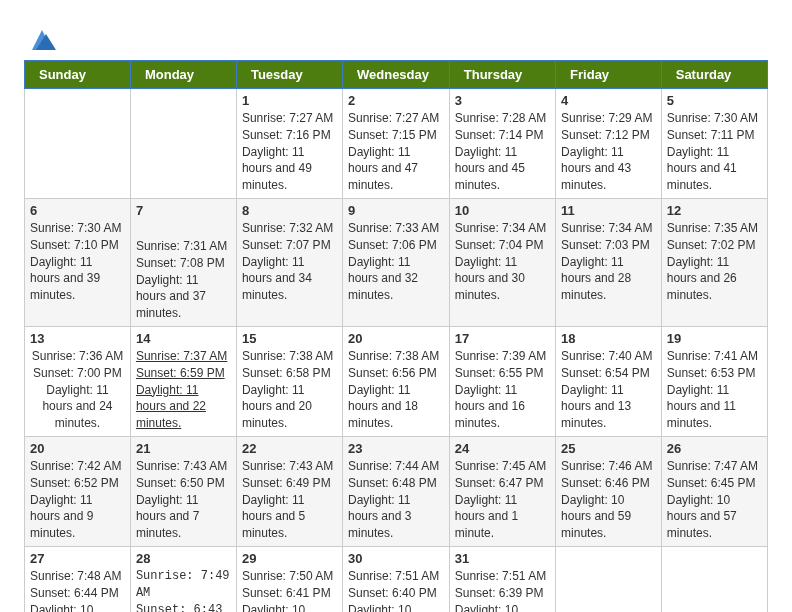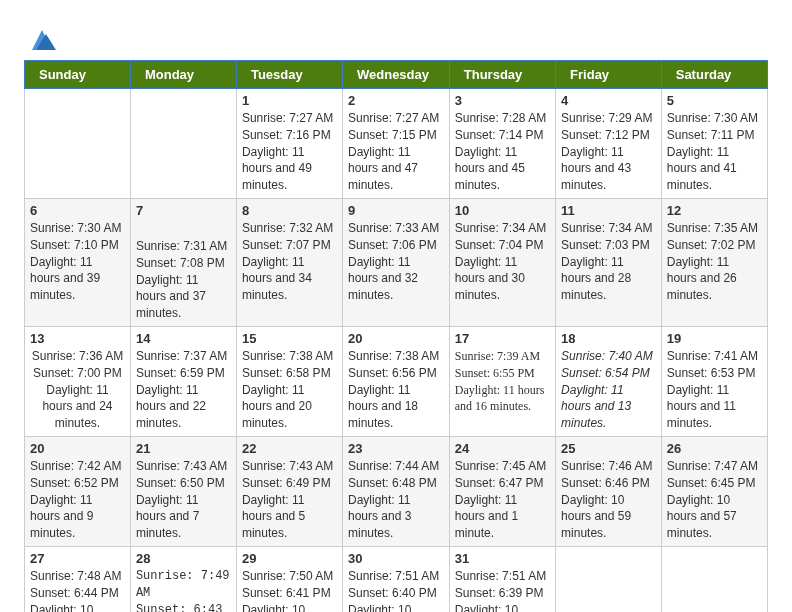--- a/index.html
+++ b/index.html
@@ -209,45 +209,45 @@
       </tr>
       <tr>
         <td>
           <div class="day-num">13</div>
           <div class="day-info" style="white-space: pre-line; text-align: center;">Sunrise: 7:36 AM
 Sunset: 7:00 PM
 Daylight: 11 hours and 24 minutes.</div>
         </td>
         <td>
           <div class="day-num">14</div>
-          <div class="day-info" style="white-space: pre-line;">Sunrise: 7:37 AM
+          <div class="day-info" style="white-space: pre-line; text-decoration: underline;">Sunrise: 7:37 AM
 Sunset: 6:59 PM
 Daylight: 11 hours and 22 minutes.</div>
         </td>
         <td>
           <div class="day-num">15</div>
           <div class="day-info" style="white-space: pre-line;">Sunrise: 7:38 AM
 Sunset: 6:58 PM
 Daylight: 11 hours and 20 minutes.</div>
         </td>
         <td>
           <div class="day-num">20</div>
           <div class="day-info" style="white-space: pre-line;">Sunrise: 7:38 AM
 Sunset: 6:56 PM
 Daylight: 11 hours and 18 minutes.</div>
         </td>
         <td>
           <div class="day-num">17</div>
-          <div class="day-info" style="white-space: pre-line; font-family: Liberation Serif, serif;">Sunrise: 7:39 AM
+          <div class="day-info" style="white-space: pre-line;">Sunrise: 7:39 AM
 Sunset: 6:55 PM
 Daylight: 11 hours and 16 minutes.</div>
         </td>
         <td>
           <div class="day-num">18</div>
-          <div class="day-info" style="white-space: pre-line; font-style: italic;">Sunrise: 7:40 AM
+          <div class="day-info" style="white-space: pre-line;">Sunrise: 7:40 AM
 Sunset: 6:54 PM
 Daylight: 11 hours and 13 minutes.</div>
         </td>
         <td>
           <div class="day-num">19</div>
           <div class="day-info" style="white-space: pre-line;">Sunrise: 7:41 AM
 Sunset: 6:53 PM
 Daylight: 11 hours and 11 minutes.</div>
         </td>
       </tr>

